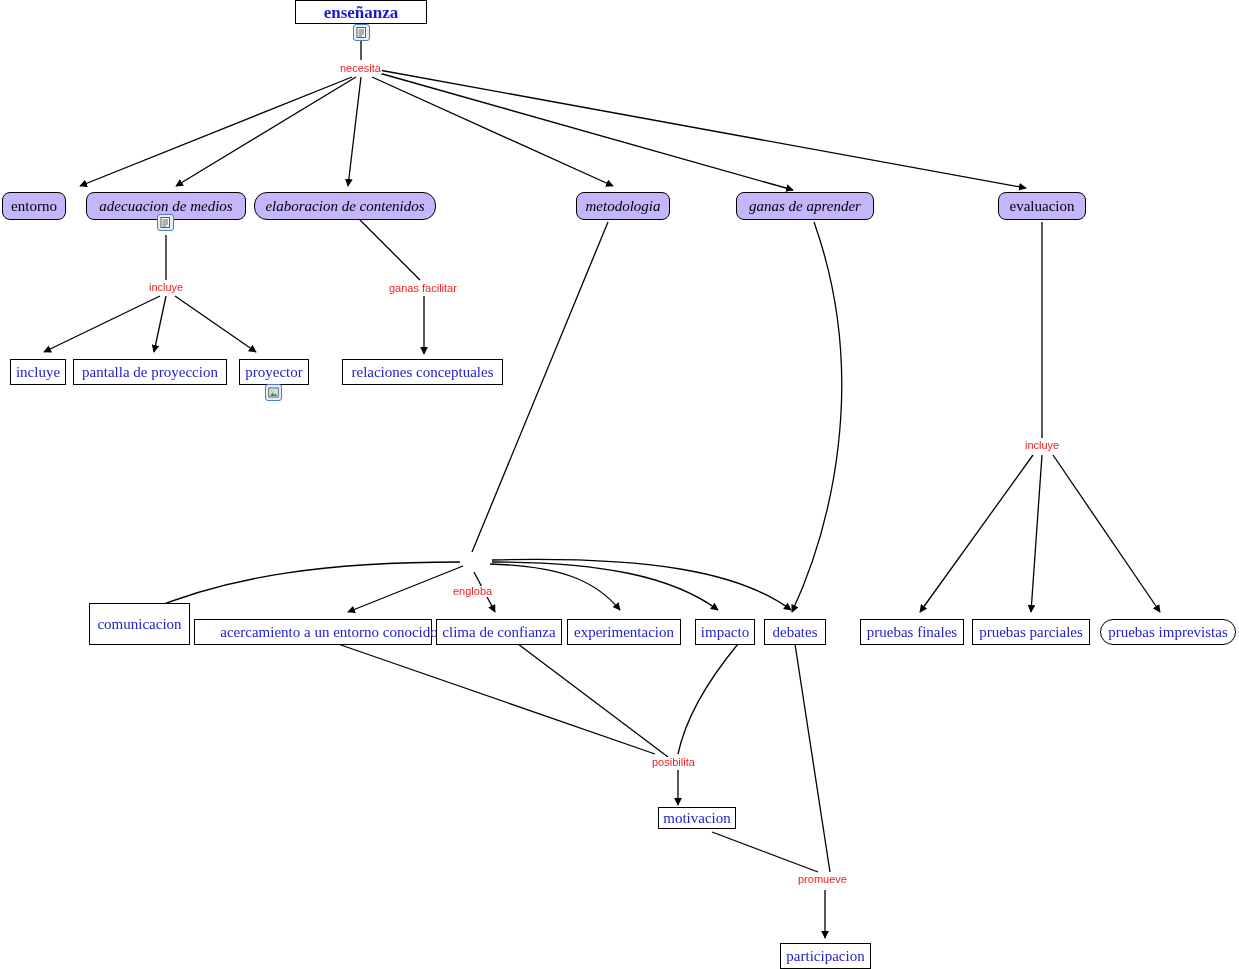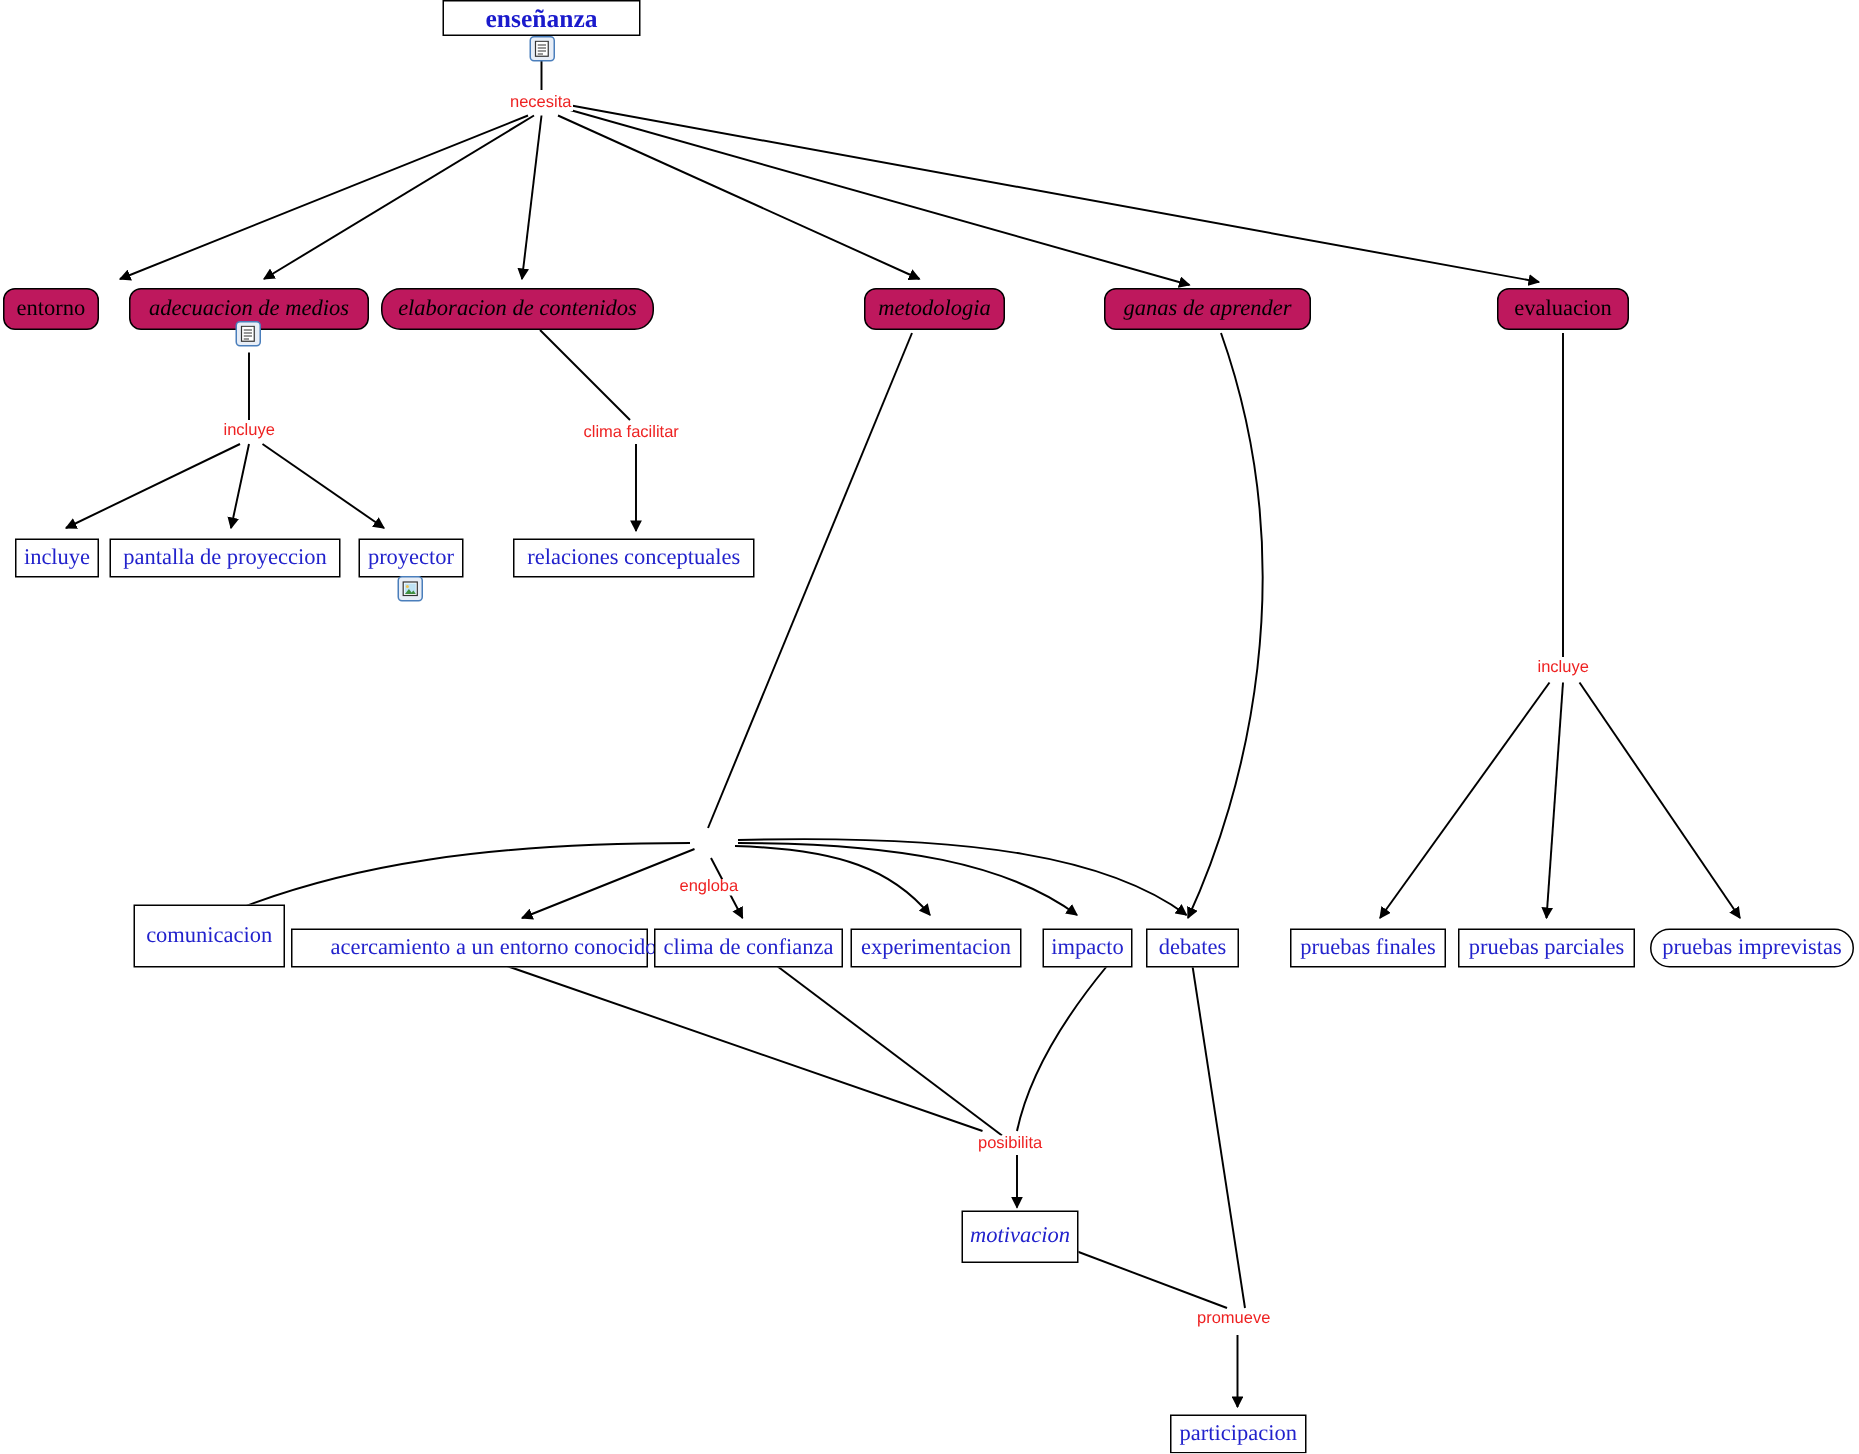--- a/index.html
+++ b/index.html
@@ -43,21 +43,21 @@
   }
   .node-root {
     background: #ffffff;
     border: 1px solid #000000;
     color: #1a1acc;
     font-family: "Liberation Serif", serif;
     font-size: 17px;
     font-weight: bold;
   }
   .node-gold {
-    background: #be185d;
+    background: #c4b5fd;
     border: 1px solid #000000;
     border-radius: 8px;
     color: #000000;
     font-family: "Liberation Serif", serif;
     font-size: 15px;
   }
   .node-gold.italic {
     font-style: italic;
   }
   .link-label {
@@ -240,38 +240,38 @@
   </div>
 
   <div class="node node-plain" style="left:972px; top:619px; width:118px; height:26px;">
     <span>pruebas parciales</span>
   </div>
 
   <div class="node node-plain" style="left:1100px; top:619px; width:136px; height:26px;border-radius:13px;">
     <span>pruebas imprevistas</span>
   </div>
 
-  <div class="node node-plain" style="left:641px; top:807px; width:78px; height:35px;font-style:italic;">
+  <div class="node node-plain" style="left:658px; top:807px; width:78px; height:22px;">
     <span>motivacion</span>
   </div>
 
   <div class="node node-plain" style="left:780px; top:943px; width:91px; height:26px;">
     <span>participacion</span>
   </div>
 
   <div class="link-label" style="left:339px; top:63px;">
     <span>necesita</span>
   </div>
 
   <div class="link-label" style="left:148px; top:282px;">
     <span>incluye</span>
   </div>
 
   <div class="link-label" style="left:388px; top:283px;">
-    <span>clima facilitar</span>
+    <span>ganas facilitar</span>
   </div>
 
   <div class="link-label" style="left:452px; top:556px;margin-top:30px;">
     <span>engloba</span>
   </div>
 
   <div class="link-label" style="left:1024px; top:440px;">
     <span>incluye</span>
   </div>
 

